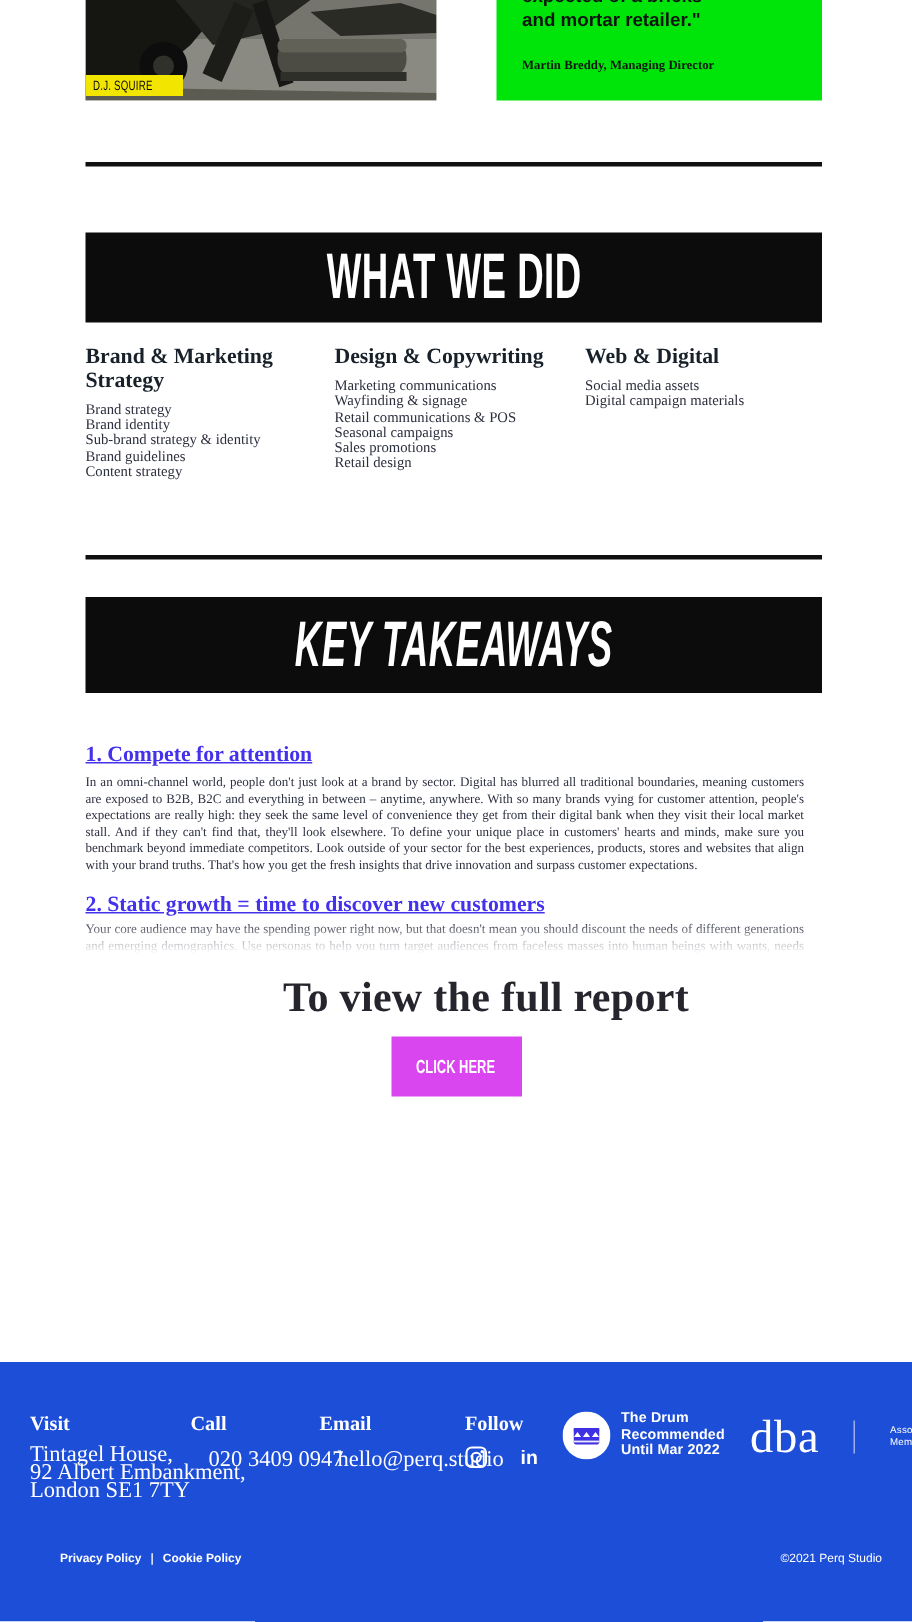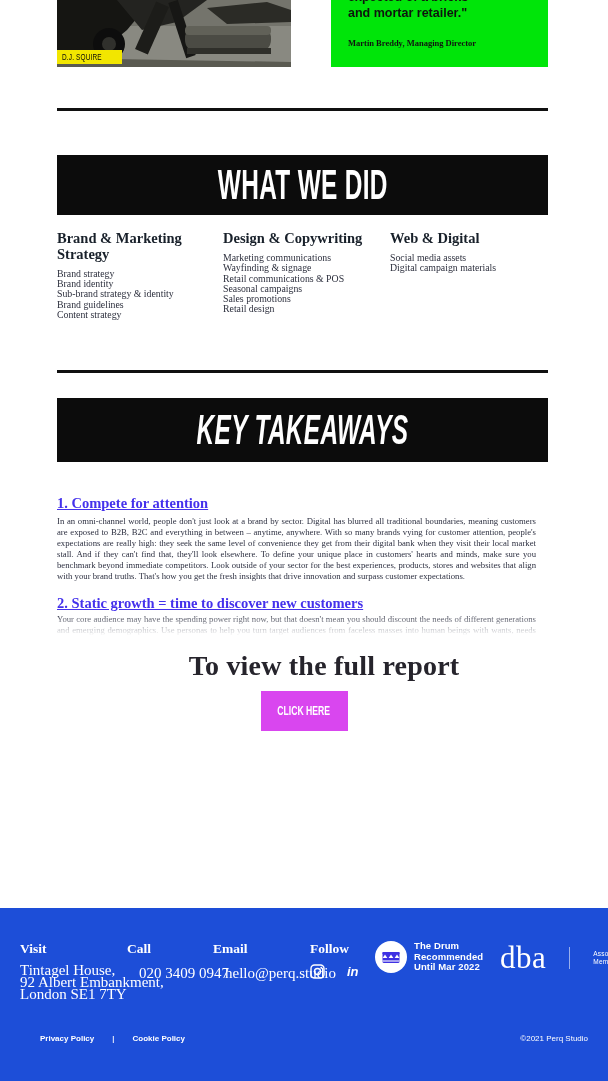--- a/index.html
+++ b/index.html
@@ -93,31 +93,31 @@
   }
 
   
   .footer { left:0; top:908px; width:608px; height:208px; background:#1d4ed8; color:#ffffff; }
   .f-col { position:absolute; top:34px; }
   .f-head { font-family:"Liberation Serif", serif; font-weight:700; font-size:13.5px; line-height:1; margin:0 0 8px 0; }
   .f-line { font-family:"Liberation Serif", serif; font-size:15px; line-height:12px; }
   .f-link { color:#ffffff; text-decoration:none;padding-left:12px; }
   .social-row { display:flex; align-items:center; gap:10px; margin-top:3px; }
   .ig-icon { width:15px; height:15px; display:block; }
-  .li-glyph { font-family:"Liberation Sans", sans-serif; font-weight:800; font-size:13px; line-height:1;font-style:italic; }
+  .li-glyph { font-family:"Liberation Sans", sans-serif; font-weight:800; font-size:13px; line-height:1; }
 
   .drum { left:375px; top:33px; display:flex; align-items:center; gap:7px; }
   .drum-text { font-family:"Liberation Sans", sans-serif; font-weight:700; font-size:9.5px; line-height:10.5px; letter-spacing:.1px; }
 
   .dba { left:500px; top:37px; display:flex; align-items:center; gap:23px; }
   .dba-logo { font-family:"Liberation Serif", serif; font-size:31px; line-height:26px; letter-spacing:.5px; font-weight:400; }
   .dba-rule { width:1px; height:22px; background:rgba(255,255,255,.55); }
   .dba-member { font-family:"Liberation Sans", sans-serif; font-size:6.5px; line-height:8px; letter-spacing:.2px; }
 
-  .legal { position:absolute; left:20px; top:126px; display:flex; gap:18px; align-items:baseline;
+  .legal { position:absolute; left:20px; top:126px; display:flex; gap:6px; align-items:baseline;
     font-family:"Liberation Sans", sans-serif; font-weight:700; font-size:8px;padding-left:20px; }
   .legal a { color:#ffffff; text-decoration:none; }
   .legal-sep { opacity:.85; }
   .copyright { position:absolute; right:20px; top:126px;
     font-family:"Liberation Sans", sans-serif; font-weight:400; font-size:8px; }
 </style>
 </head>
 <body>
 
 <div class="page">

